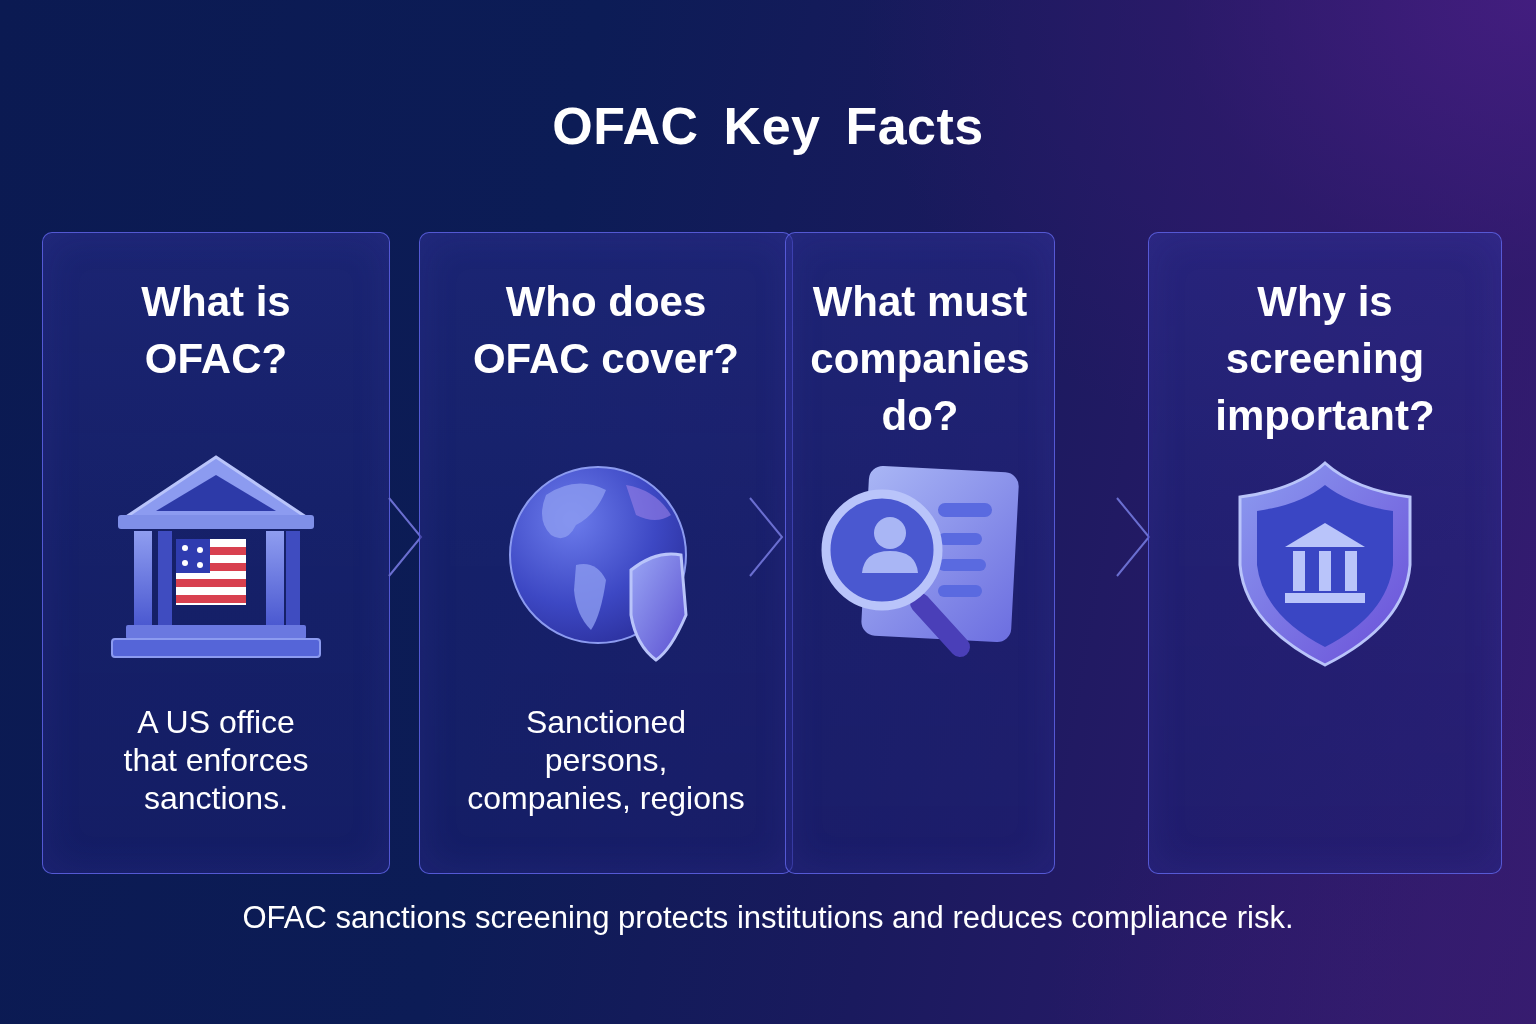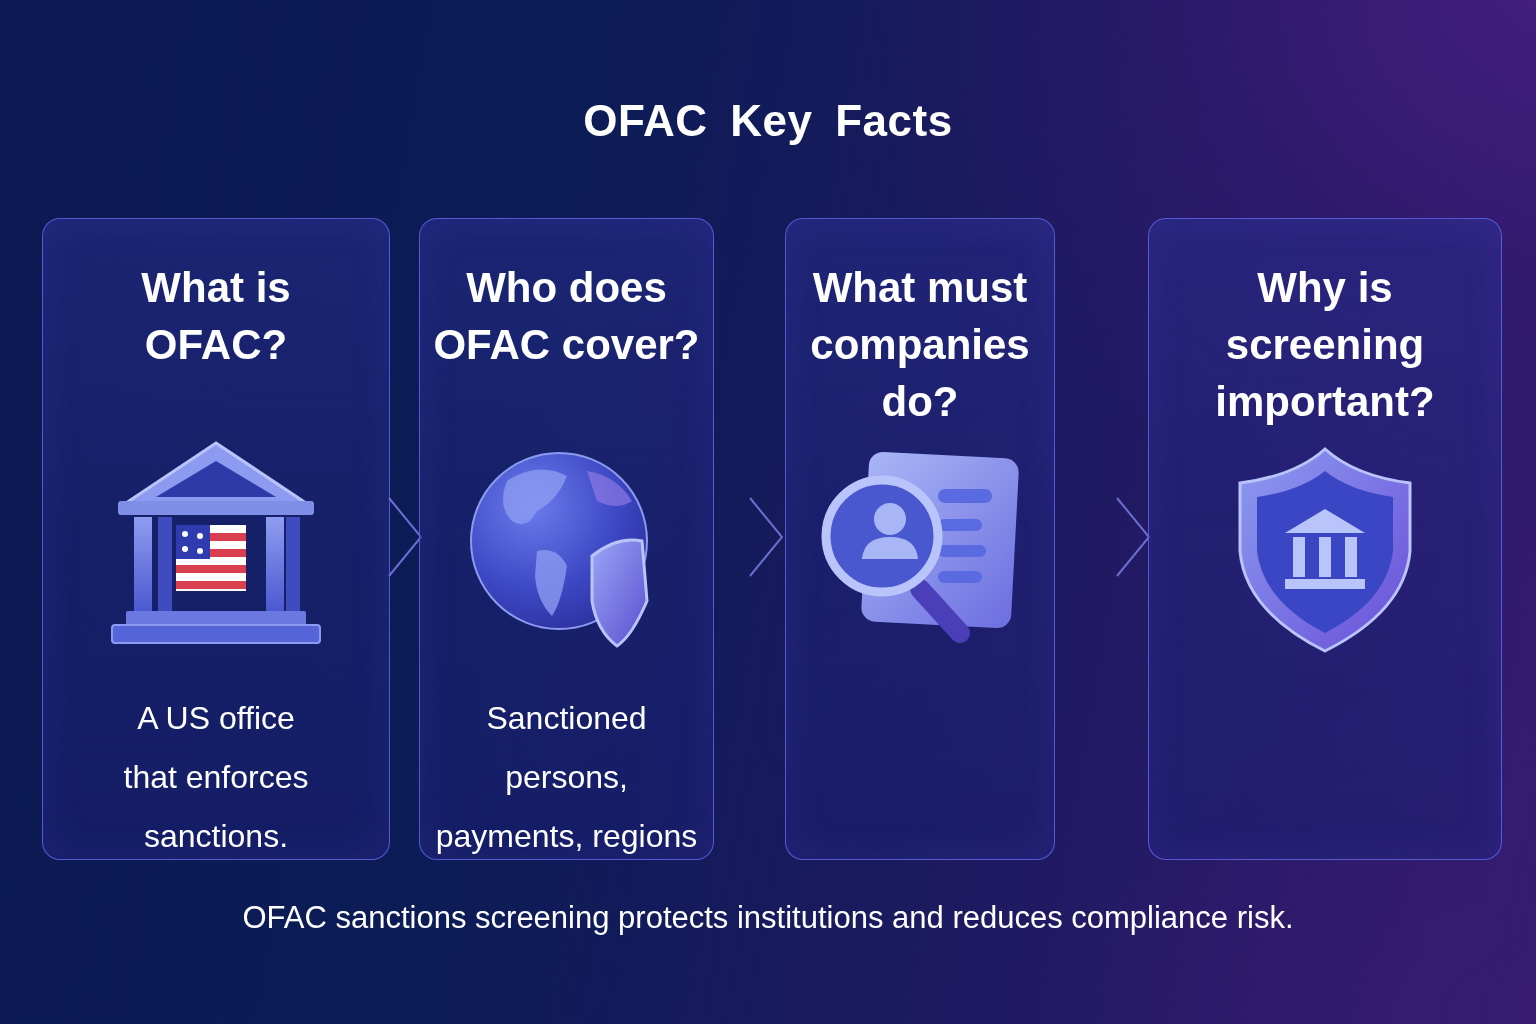--- a/index.html
+++ b/index.html
@@ -7,40 +7,40 @@
     width: 1536px; height: 1024px; overflow: hidden; position: relative;
     font-family: "Liberation Sans", "DejaVu Sans", sans-serif;
     color: #ffffff;
     background:
       radial-gradient(ellipse 900px 700px at 1536px 0px, rgba(70,30,130,0.85) 0%, rgba(50,26,110,0.5) 40%, rgba(30,25,90,0) 75%),
       radial-gradient(ellipse 700px 500px at 1536px 1024px, rgba(55,28,110,0.7) 0%, rgba(40,25,100,0) 70%),
       linear-gradient(100deg, #0b1a52 0%, #0c1c56 35%, #1a1a5e 60%, #2b1a6a 85%, #361c72 100%);
   }
   .title {
     position: absolute; left: 0; right: 0; top: 96px; text-align: center;
-    font-size: 44px; font-weight: 700; letter-spacing: 0.5px;
+    font-size: 52px; font-weight: 700; letter-spacing: 0.5px;
     word-spacing: 10px;
   }
   .card {
-    position: absolute; top: 218px; height: 642px;
+    position: absolute; top: 232px; height: 642px;
     border: 1.5px solid rgba(95,100,230,0.85);
-    border-radius: 18px;
+    border-radius: 10px;
     box-sizing: border-box;
     background: linear-gradient(180deg, rgba(40,45,140,0.55) 0%, rgba(32,38,125,0.5) 50%, rgba(28,32,115,0.55) 100%);
     box-shadow: inset 0 0 40px rgba(100,80,220,0.12);
     padding-left: 12px;
   }
   .card .q {
     position: absolute; left: 0; right: 0; top: 40px; text-align: center;
     font-size: 42px; font-weight: 700; line-height: 57px;
     white-space: pre-line;
   }
   .card .a {
     position: absolute; left: 0; right: 0; top: 470px; text-align: center;
-    font-size: 32px; font-weight: 400; line-height: 59px;
+    font-size: 32px; font-weight: 400; line-height: 38px;
     white-space: pre-line;
   }
   .card .icon {
     position: absolute; left: 50%; top: 222px; width: 220px; height: 220px;
     margin-left: -110px;
   }
   .arrow { position: absolute; width: 40px; height: 90px; }
   .footer {
     position: absolute; left: 0; right: 0; top: 900px; text-align: center;
     font-size: 31px; font-weight: 400;
@@ -85,21 +85,21 @@
   </svg>
   <div class="a">A US office
 that enforces
 sanctions.</div>
 </div>
 
 <svg class="arrow" style="left:385px; top:492px;" viewBox="0 0 40 90">
   <polyline points="4,6 36,45 4,84" fill="none" stroke="#6a6ed0" stroke-width="2"></polyline>
 </svg>
 
-<div class="card" style="left:419px; width:295px;">
+<div class="card" style="left:419px; width:374px;">
   <div class="q">Who does
 OFAC cover?</div>
   <svg class="icon" viewBox="0 0 220 220">
     <defs>
       <radialGradient id="globe" cx="0.35" cy="0.3" r="0.8">
         <stop offset="0" stop-color="#6c7cec"></stop>
           <stop offset="0.6" stop-color="#3d48c4"></stop>
           <stop offset="1" stop-color="#2a2e9a"></stop>
       </radialGradient>
       <linearGradient id="gshield" x1="0" y1="0" x2="1" y2="1">
@@ -108,21 +108,21 @@
       </linearGradient>
     </defs>
     <circle cx="102" cy="100" r="88" fill="url(#globe)" stroke="#8c9bf0" stroke-width="2"></circle>
     <path d="M50,40 Q80,20 110,35 Q100,60 80,70 Q70,90 55,80 Q40,65 50,40 Z" fill="#8c9bf0" opacity="0.8"></path>
     <path d="M80,110 Q100,105 110,125 Q105,160 95,175 Q80,160 78,135 Z" fill="#8c9bf0" opacity="0.8"></path>
     <path d="M130,30 Q160,35 175,60 Q160,70 140,60 Z" fill="#9a80e8" opacity="0.6"></path>
     <path d="M135,115 Q160,95 185,100 L190,160 Q175,195 160,205 Q140,190 135,160 Z" fill="url(#gshield)" stroke="#b9c4fa" stroke-width="3"></path>
   </svg>
   <div class="a">Sanctioned
 persons,
-payments, regions</div>
+companies, regions</div>
 </div>
 
 <svg class="arrow" style="left:746px; top:492px;" viewBox="0 0 40 90">
   <polyline points="4,6 36,45 4,84" fill="none" stroke="#6a6ed0" stroke-width="2"></polyline>
 </svg>
 
 <div class="card" style="left:785px; width:270px;">
   <div class="q">What must
 companies
 do?</div>

